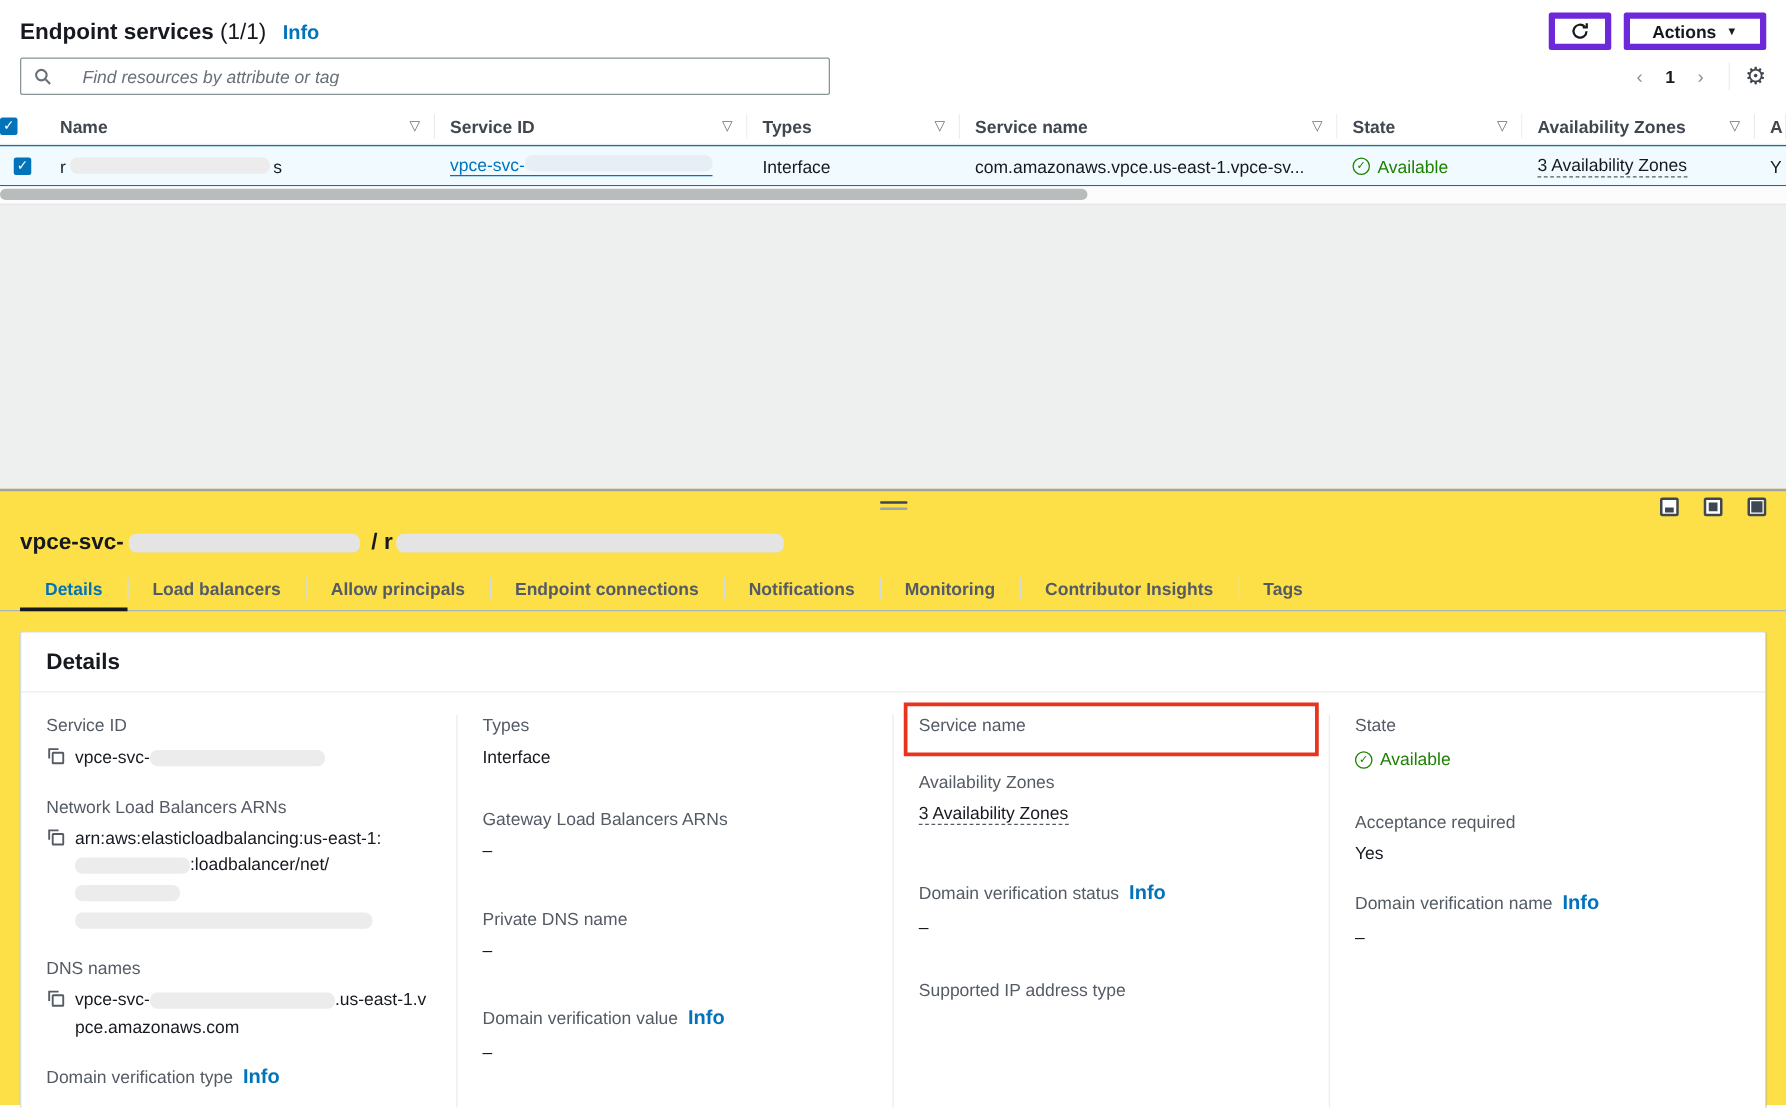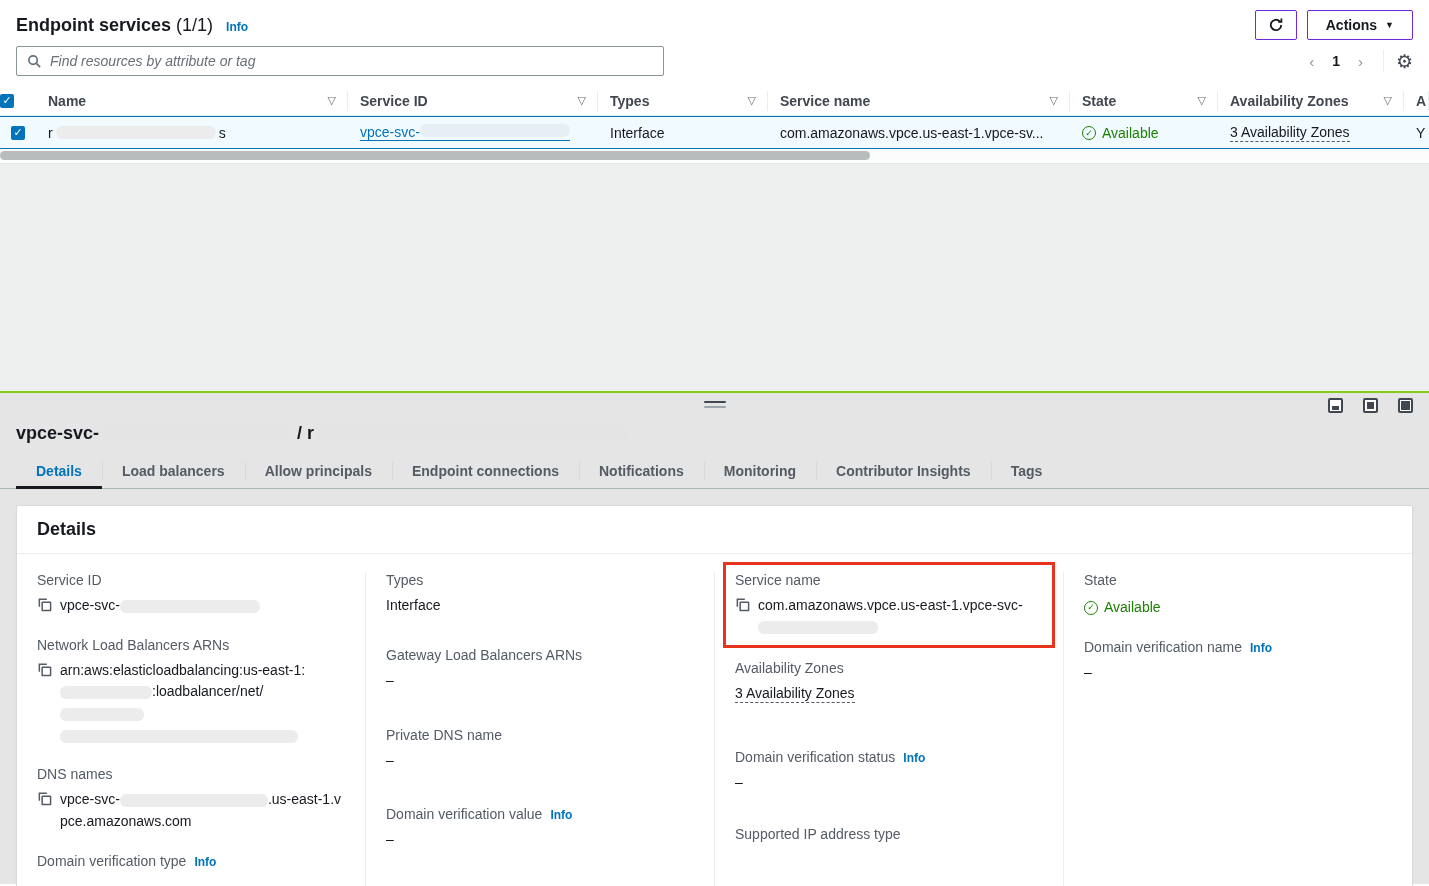--- a/index.html
+++ b/index.html
@@ -4,32 +4,32 @@
 <style>
   * { margin:0; padding:0; box-sizing:border-box; }
   html,body { width:1429px; height:886px; overflow:hidden; background:#fff;
     font-family:"Liberation Sans","DejaVu Sans",sans-serif; color:#16191f; }
 
   
   .header-bar { display:flex; justify-content:space-between; align-items:center; padding:10px 16px 4px; height:44px; }
   .page-title { font-size:18px; }
   .page-title b { font-weight:700; }
   .page-title .count { font-weight:400; }
-  .info-link { color:#0073bb; font-weight:700; font-size:12px; margin-left:8px; text-decoration:none; cursor:pointer; }
+  .info-link { color:#0073bb; font-weight:700; font-size:16px; margin-left:8px; text-decoration:none; cursor:pointer; }
   .header-actions { display:flex; gap:10px; align-items:center; }
-  .btn { border:1px solid #6d28d9; background:#fff; border-radius:2px; height:30px; padding:0 18px;
+  .btn { border:5px solid #6d28d9; background:#fff; border-radius:2px; height:30px; padding:0 18px;
     font-weight:700; font-size:14px; color:#16191f; display:inline-flex; align-items:center; gap:8px; cursor:pointer;
     font-family:inherit; }
   .btn.icon-only { padding:0 12px; }
   .btn.primary { background:#ec7211; border-color:#ec7211; color:#16191f; }
   .caret { font-size:9px; color:#16191f; }
 
   .search-bar { display:flex; justify-content:space-between; align-items:center; padding:2px 16px 10px; height:42px; }
   .search-box { width:648px; height:30px; border:1px solid #879596; border-radius:2px; display:flex; align-items:center; padding:0 10px; gap:8px; background:#fff; }
-  .search-box input { border:none; outline:none; flex:1; font-size:14px; font-style:italic; color:#16191f; font-family:inherit; background:transparent; }
+  .search-box input { border:none; outline:none; flex:1; font-size:14px; font-style:italic; color:#16191f; font-family:inherit; background:transparent;margin-left:16px; }
   .search-box input::placeholder { color:#687078; font-style:italic; }
   .pagination { display:flex; align-items:center; gap:4px; }
   .page-chev { color:#879596; font-size:15px; padding:2px 8px; cursor:pointer; background:none; border:none; font-family:inherit; }
   .page-num { font-weight:700; font-size:14px; padding:2px 6px; }
   .pag-divider { width:1px; height:22px; background:#eaeded; margin:0 8px; }
   .gear { font-size:19px; color:#414750; cursor:pointer; background:none; border:none; line-height:1; }
 
   
   .tbl-header { display:flex; align-items:center; height:30px; border-bottom:1px solid #eaeded; font-weight:700; font-size:14px; color:#414750; }
   .tbl-row { display:flex; align-items:center; height:33px; background:#f1faff; border-top:1px solid #0073bb; border-bottom:1px solid #0073bb; font-size:14px; }
@@ -47,21 +47,21 @@
   .redact.link-blur { background:#e7eef5; }
   .state-green { color:#1d8102; display:inline-flex; align-items:center; gap:6px; }
   .check-circle { width:14px; height:14px; border:1.6px solid #1d8102; border-radius:50%; display:inline-flex; align-items:center; justify-content:center; font-size:9px; color:#1d8102; flex:none; }
   .dashed-link { color:#16191f; border-bottom:1.5px dashed #545b64; padding-bottom:1px; cursor:pointer; }
 
   .hscroll { height:14px; padding:2px 0; background:#fcfcfc; }
   .hscroll .thumb { width:870px; height:9px; background:#b9bcbc; border-radius:5px; cursor:pointer; }
   .gray-fill { height:228px; background:#eef0f0; border-top:1px solid #e4e6e6; }
 
   
-  .bottom-panel { height:493px; border-top:2px solid #84cc16; background:#e5e5e5; position:relative; }
+  .bottom-panel { height:493px; border-top:2px solid #a3a3a3; background:#fde047; position:relative; }
   .drag-row { height:22px; position:relative; }
   .drag-handle { position:absolute; left:50%; top:8px; transform:translateX(-50%); width:22px; cursor:row-resize; }
   .drag-handle i { display:block; height:2px; border-radius:1px; }
   .drag-handle i:first-child { background:#414750; margin-bottom:3px; }
   .drag-handle i:last-child { background:#9aa5ac; }
   .layout-icons { position:absolute; right:16px; top:5px; display:flex; gap:20px; }
   .pl-icon { width:15px; height:15px; border:2px solid #414750; border-radius:2px; display:flex; justify-content:center; cursor:pointer; background:#fff; padding:0; }
   .pl-icon span { background:#414750; display:block; }
   .pl-icon.b { align-items:flex-end; } .pl-icon.b span { width:7px; height:4px; margin-bottom:1px; }
   .pl-icon.m { align-items:center; } .pl-icon.m span { width:7px; height:7px; }
@@ -296,29 +296,20 @@
         <div class="field" style="margin-top:34px;">
           <div class="field-label"><span>Domain verification value</span><a class="info-link">Info</a></div>
           <div class="field-value dash">–</div>
         </div>
       </div>
 
       <div class="dcol">
         <div class="red-box">
           <div class="field" style="margin-bottom:0;">
             <div class="field-label">Service name</div>
-            <div class="field-value">
-                <span class="vrow">
-              <button class="copy-btn"><svg width="15" height="15" viewBox="0 0 16 16" fill="none" stroke="#545b64" stroke-width="1.6">
-                      <rect x="5.5" y="5.5" width="9" height="9" rx="0.5"></rect>
-                      <path d="M2.5 10.5v-8h8"></path>
-                    </svg></button>
-              <span><span>com.amazonaws.vpce.us-east-1.vpce-svc-</span><span class="redact" style="width:120px;"></span></span>
-            </span>
-              </div>
           </div>
         </div>
         <div class="field">
           <div class="field-label">Availability Zones</div>
           <div class="field-value"><span class="dashed-link">3 Availability Zones</span></div>
         </div>
         <div class="field" style="margin-top:44px;">
           <div class="field-label"><span>Domain verification status</span><a class="info-link">Info</a></div>
           <div class="field-value dash">–</div>
         </div>
@@ -328,20 +319,24 @@
       </div>
 
       <div class="dcol">
         <div class="field">
           <div class="field-label">State</div>
           <div class="field-value"><span class="state-green">
                 <span class="check-circle">✓</span>
                 <span>Available</span>
               </span></div>
         </div>
+        <div class="field" style="margin-top:30px;">
+          <div class="field-label">Acceptance required</div>
+          <div class="field-value">Yes</div>
+        </div>
         <div class="field" style="">
           <div class="field-label"><span>Domain verification name</span><a class="info-link">Info</a></div>
           <div class="field-value dash">–</div>
         </div>
       </div>
 
     </div>
   </div>
 </div>
 

